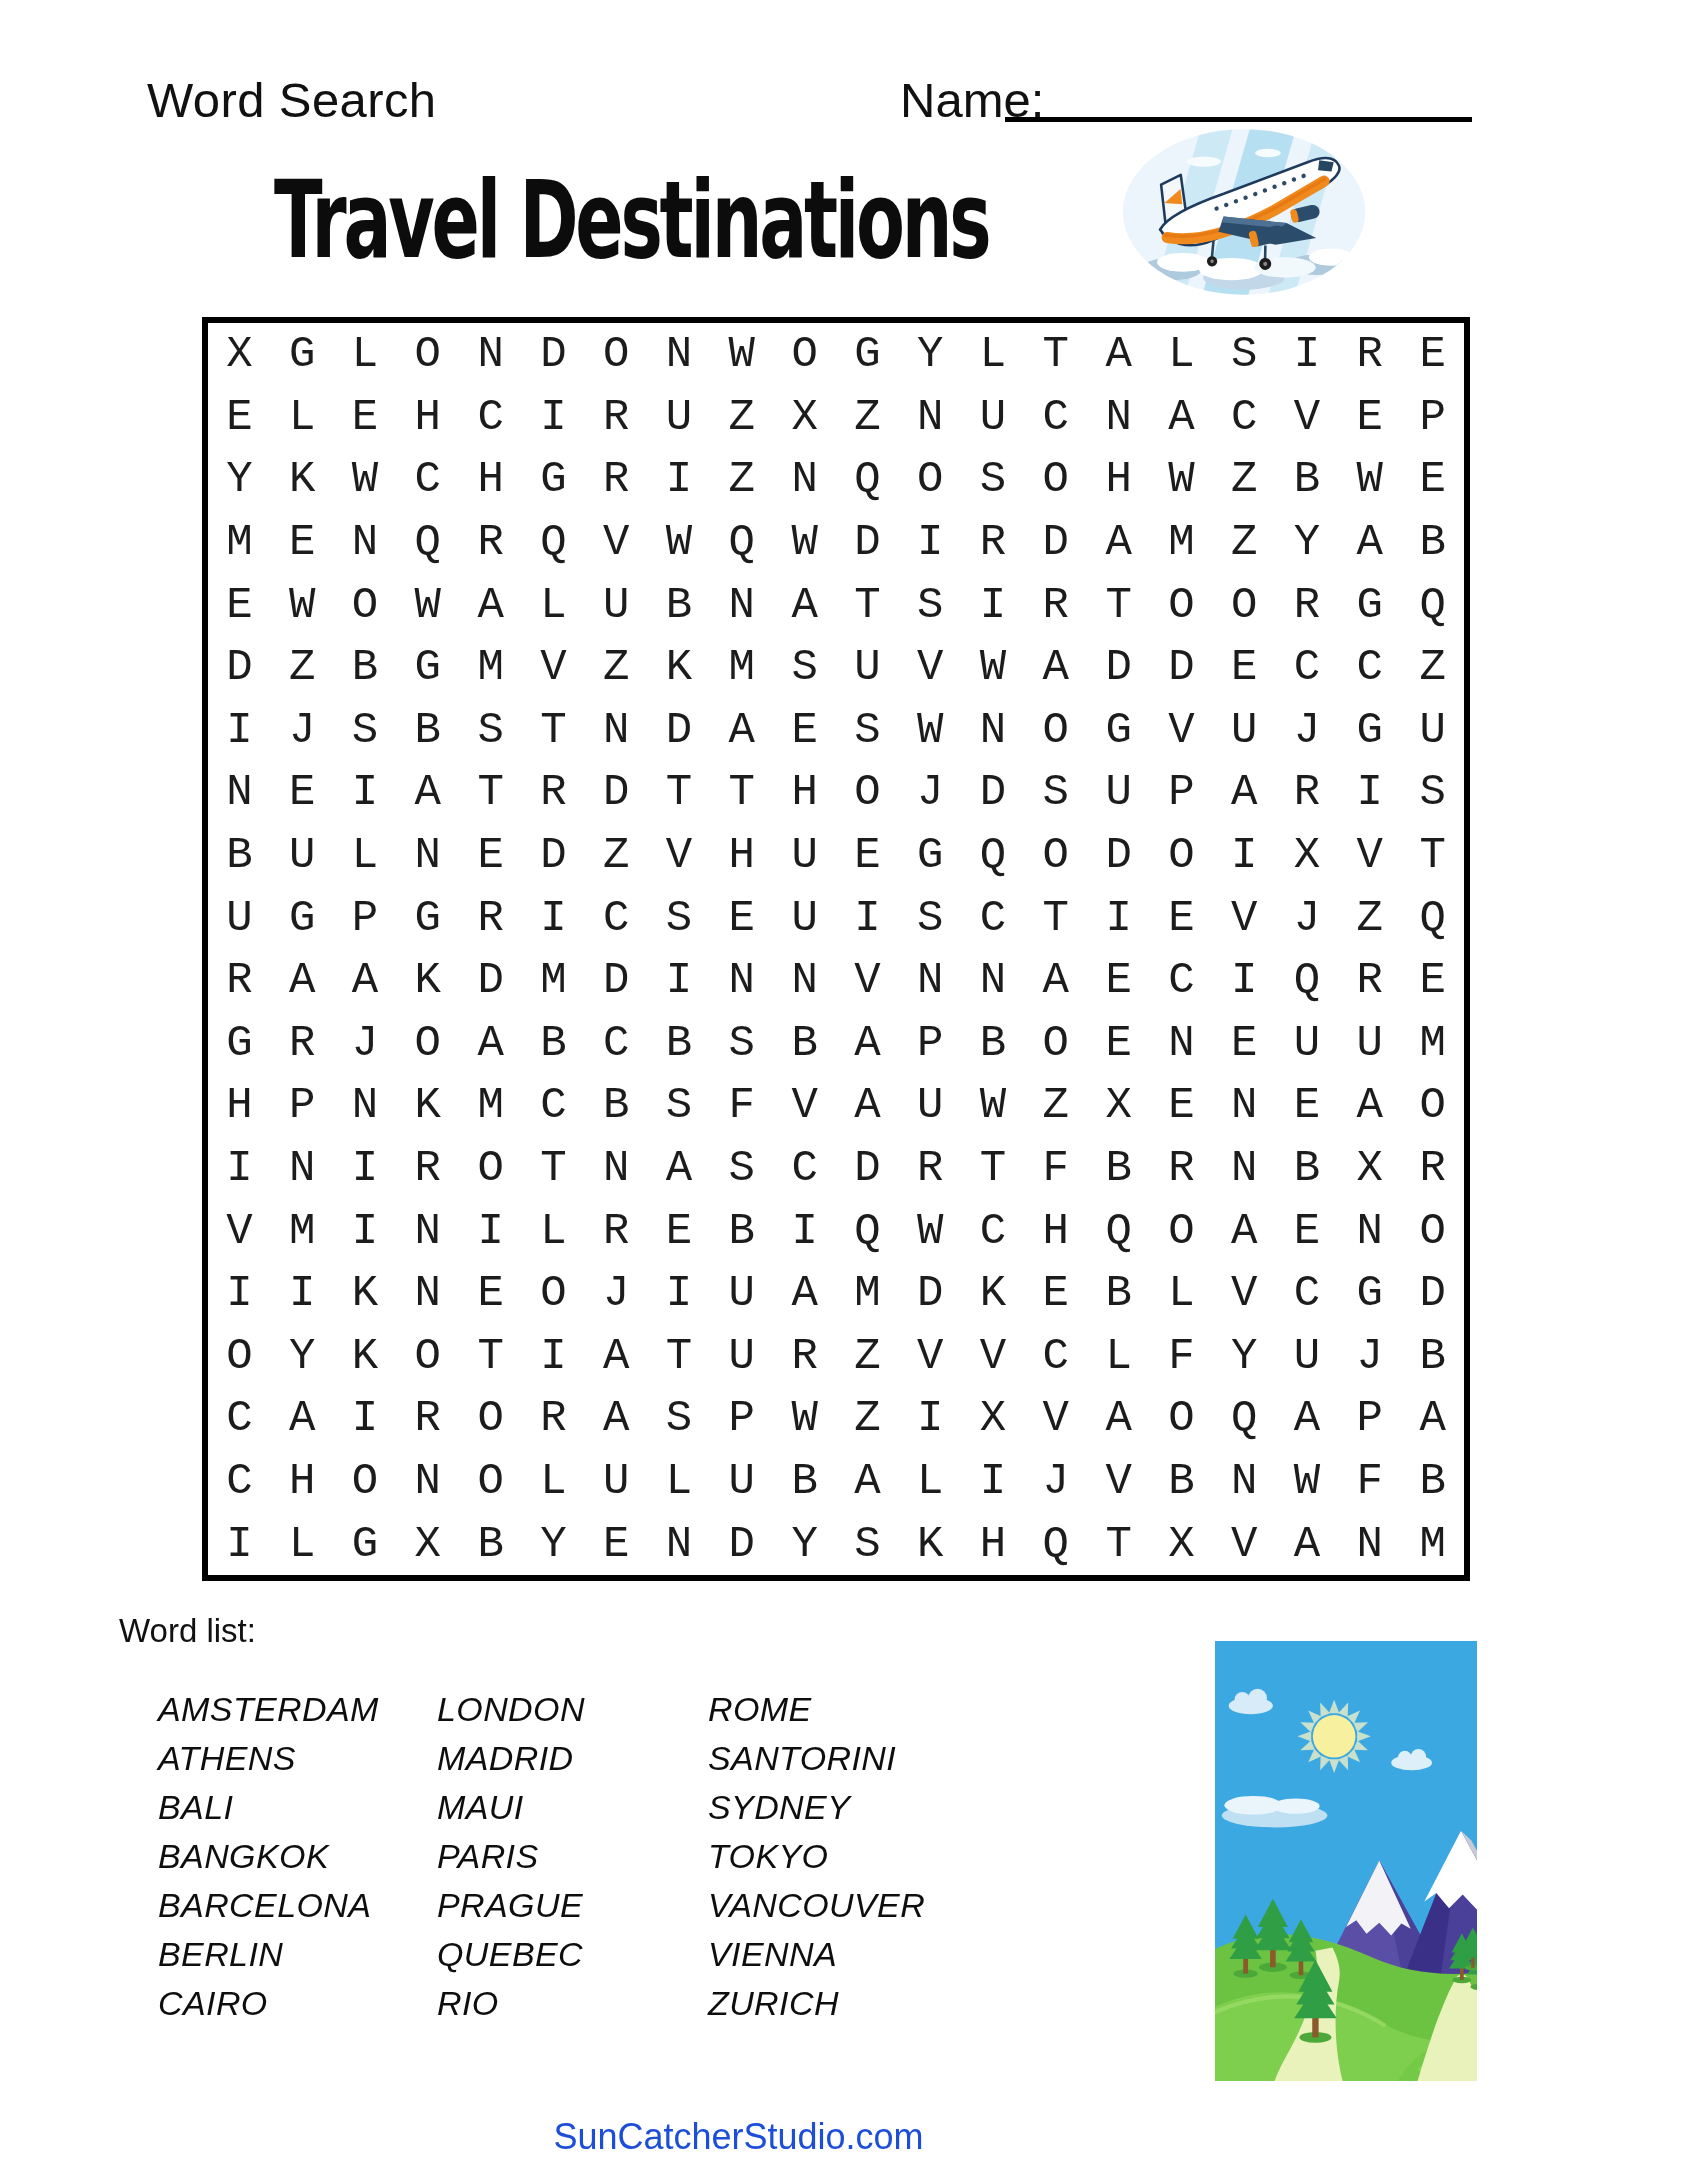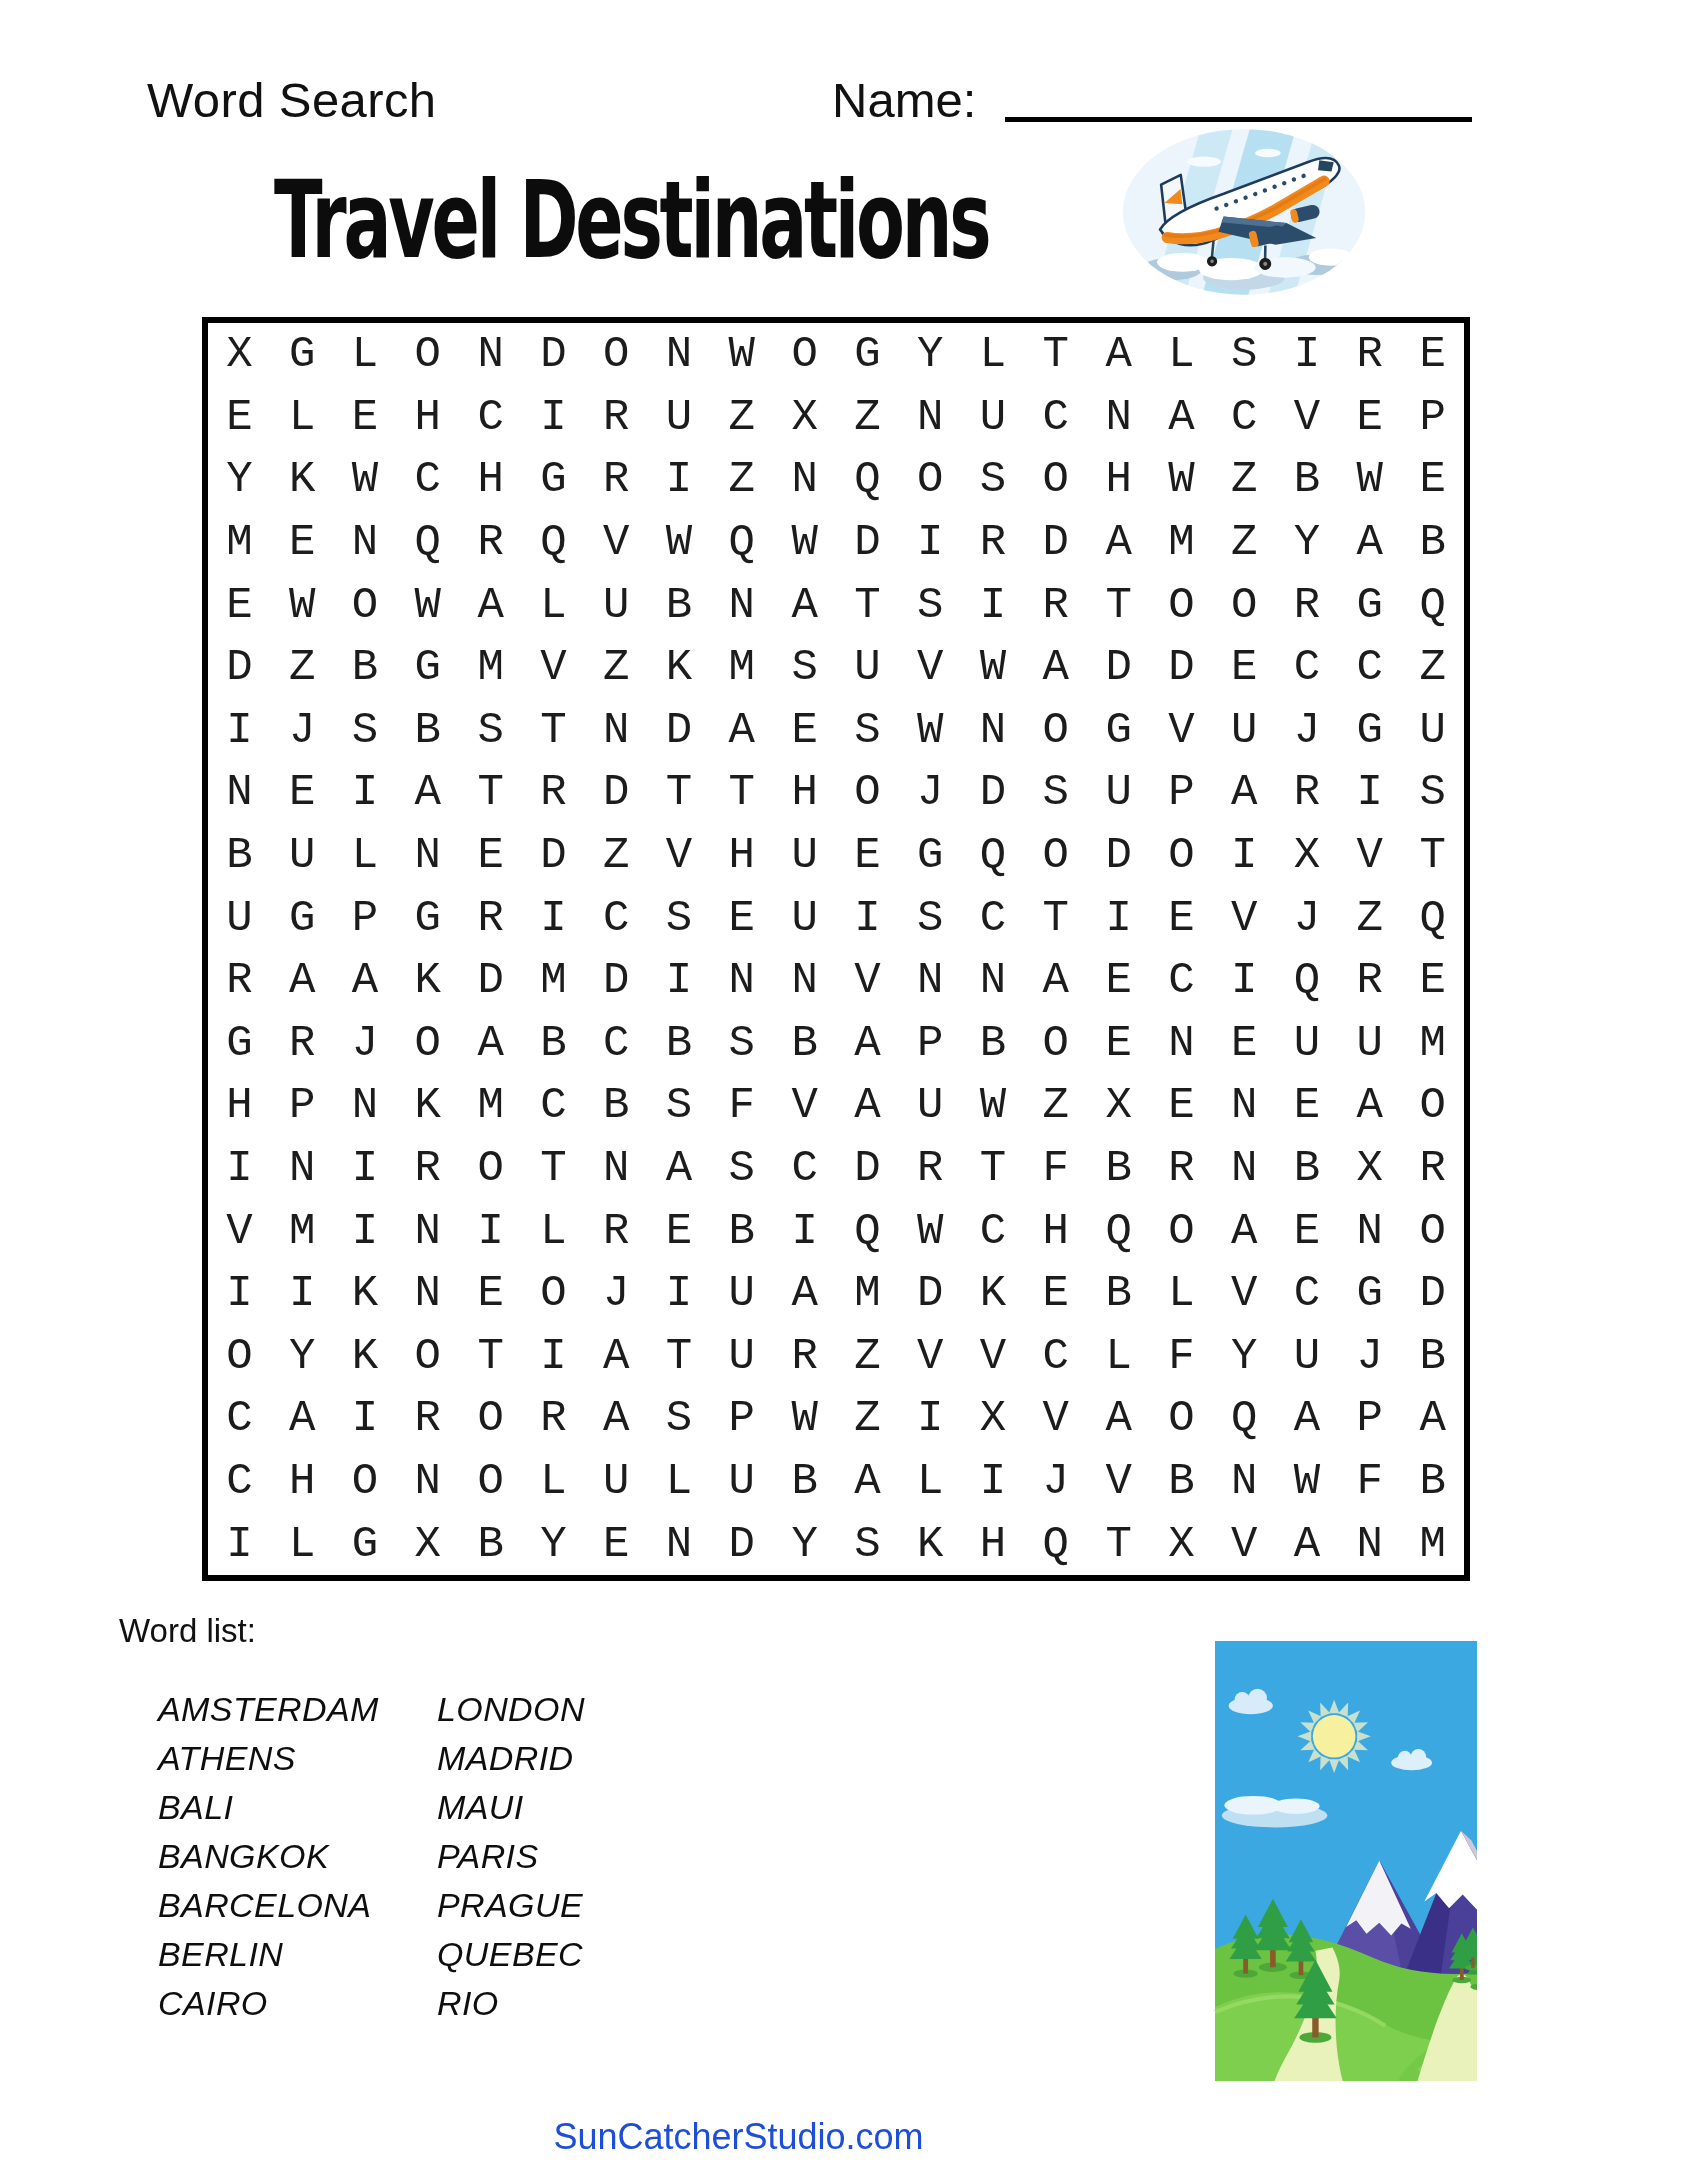--- a/index.html
+++ b/index.html
@@ -1,21 +1,21 @@
 <!DOCTYPE html>
 <html style="font-size:13.6px"><head>
 <meta charset="utf-8">
 <style>
   html,body{margin:0;padding:0;background:#ffffff;}
   .page{position:relative;width:1477px;height:2181px;background:#ffffff;overflow:hidden;
         font-family:"Liberation Sans",sans-serif;color:#111;}
 
   
   .ws-label{position:absolute;left:147px;top:72px;font-size:49px;font-weight:400;letter-spacing:0.4px;}
-  .name-wrap{position:absolute;left:832px;top:72px;font-size:49px;font-weight:400;}
+  .name-wrap{position:absolute;left:900px;top:72px;font-size:49px;font-weight:400;}
   .name-line{position:absolute;left:1005px;top:68px;width:467px;height:49px;border-bottom:5.1px solid #000;}
 
   
   .title{position:absolute;left:274px;top:158px;margin:0;white-space:nowrap;
          font-family:"DejaVu Sans",sans-serif;font-weight:800;font-size:95px;
          letter-spacing:-4.3px;transform:scale(0.75,1.12);transform-origin:left top;color:#0c0c0c;}
   .plane-svg{position:absolute;left:1116px;top:124px;width:256px;height:175px;}
 
   
   .grid{position:absolute;left:202px;top:317px;width:1268px;height:1264px;
@@ -533,20 +533,29 @@
       </div>
       <div class="wl-col">
         <div class="wl-item">LONDON</div>
         <div class="wl-item">MADRID</div>
         <div class="wl-item">MAUI</div>
         <div class="wl-item">PARIS</div>
         <div class="wl-item">PRAGUE</div>
         <div class="wl-item">QUEBEC</div>
         <div class="wl-item">RIO</div>
       </div>
+      <div class="wl-col">
+        <div class="wl-item">ROME</div>
+        <div class="wl-item">SANTORINI</div>
+        <div class="wl-item">SYDNEY</div>
+        <div class="wl-item">TOKYO</div>
+        <div class="wl-item">VANCOUVER</div>
+        <div class="wl-item">VIENNA</div>
+        <div class="wl-item">ZURICH</div>
+      </div>
     </div>
 
   <svg class="scene-svg" viewBox="0 0 450 517" aria-hidden="true">
     <defs>
       <g id="tree">
         <ellipse cx="0" cy="3" rx="15" ry="5" fill="#4CA838"></ellipse>
         <rect x="-3" y="-20" width="6" height="23" fill="#8A5A2B"></rect>
         <polygon points="0,-70 -16,-40 16,-40" fill="#2F9E45"></polygon>
         <polygon points="0,-57 -18,-28 18,-28" fill="#2F9E45"></polygon>
         <polygon points="0,-45 -20,-15 20,-15" fill="#2F9E45"></polygon>

